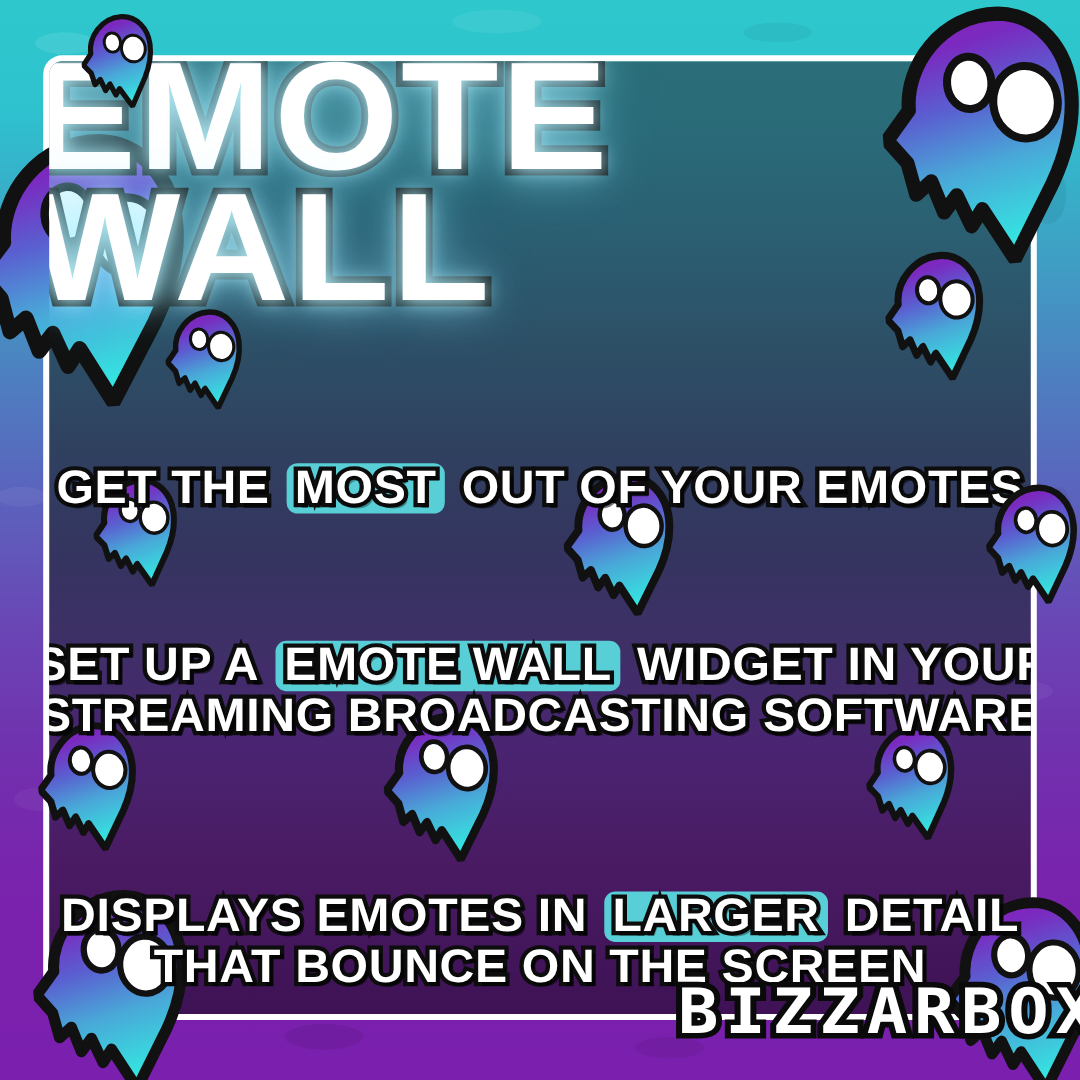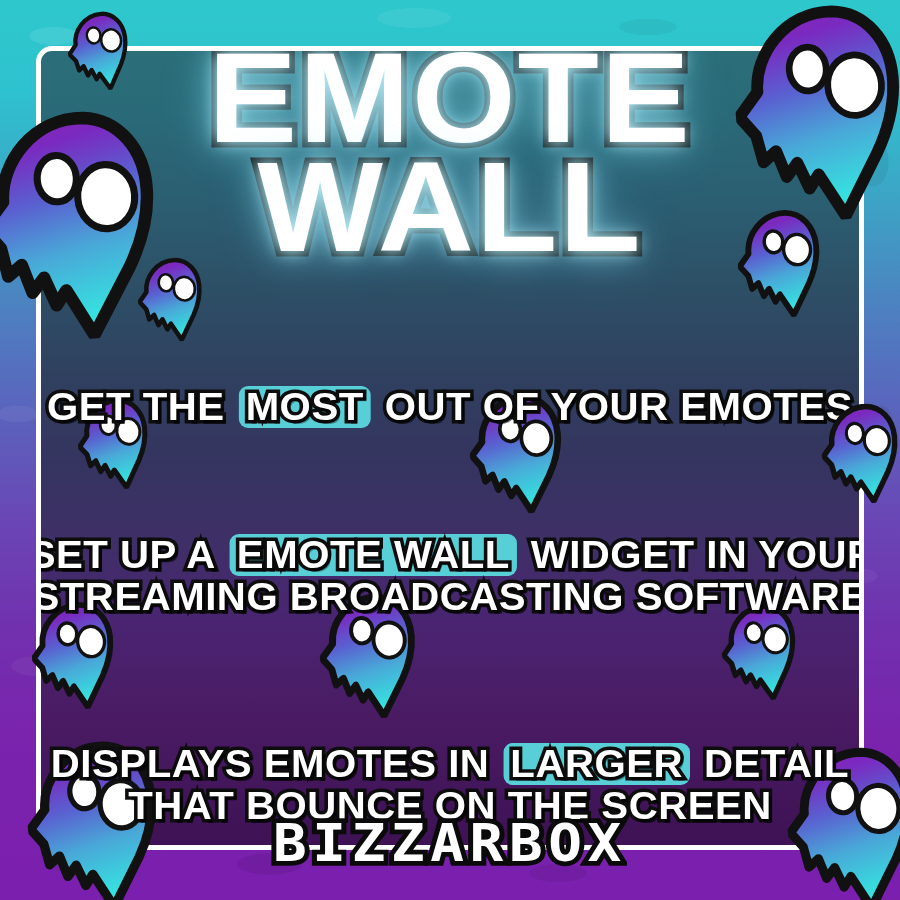--- a/index.html
+++ b/index.html
@@ -81,21 +81,20 @@
         #3e1255 100%);
     overflow: hidden;
   }
 
   
   .title-block {
     position: absolute;
     left: 0;
     right: 0;
     top: -14px;
-    text-align: center;
     z-index: 6;
   }
   .title-line {
     font-family: "Liberation Sans", sans-serif;
     font-weight: bold;
     color: #ffffff;
     letter-spacing: 2px;
     line-height: .96;
     -webkit-text-stroke: 11px #111111;
     paint-order: stroke fill;
@@ -142,21 +141,21 @@
   .row-a { top: 335px; }
   .row-b { top: 483px; }
   .row-c { top: 692px; }
 
   
   .brand-wrap {
     position: absolute;
     left: 0;
     right: 0;
     top: 814px;
-    text-align: center;
+    text-align: right;
     z-index: 8;
   }
   .brand {
     display: inline-block;
     position: relative;
     font-family: "DejaVu Sans Mono", monospace;
     font-weight: bold;
     font-size: 50px;
     letter-spacing: 5px;
     color: #ffffff;

